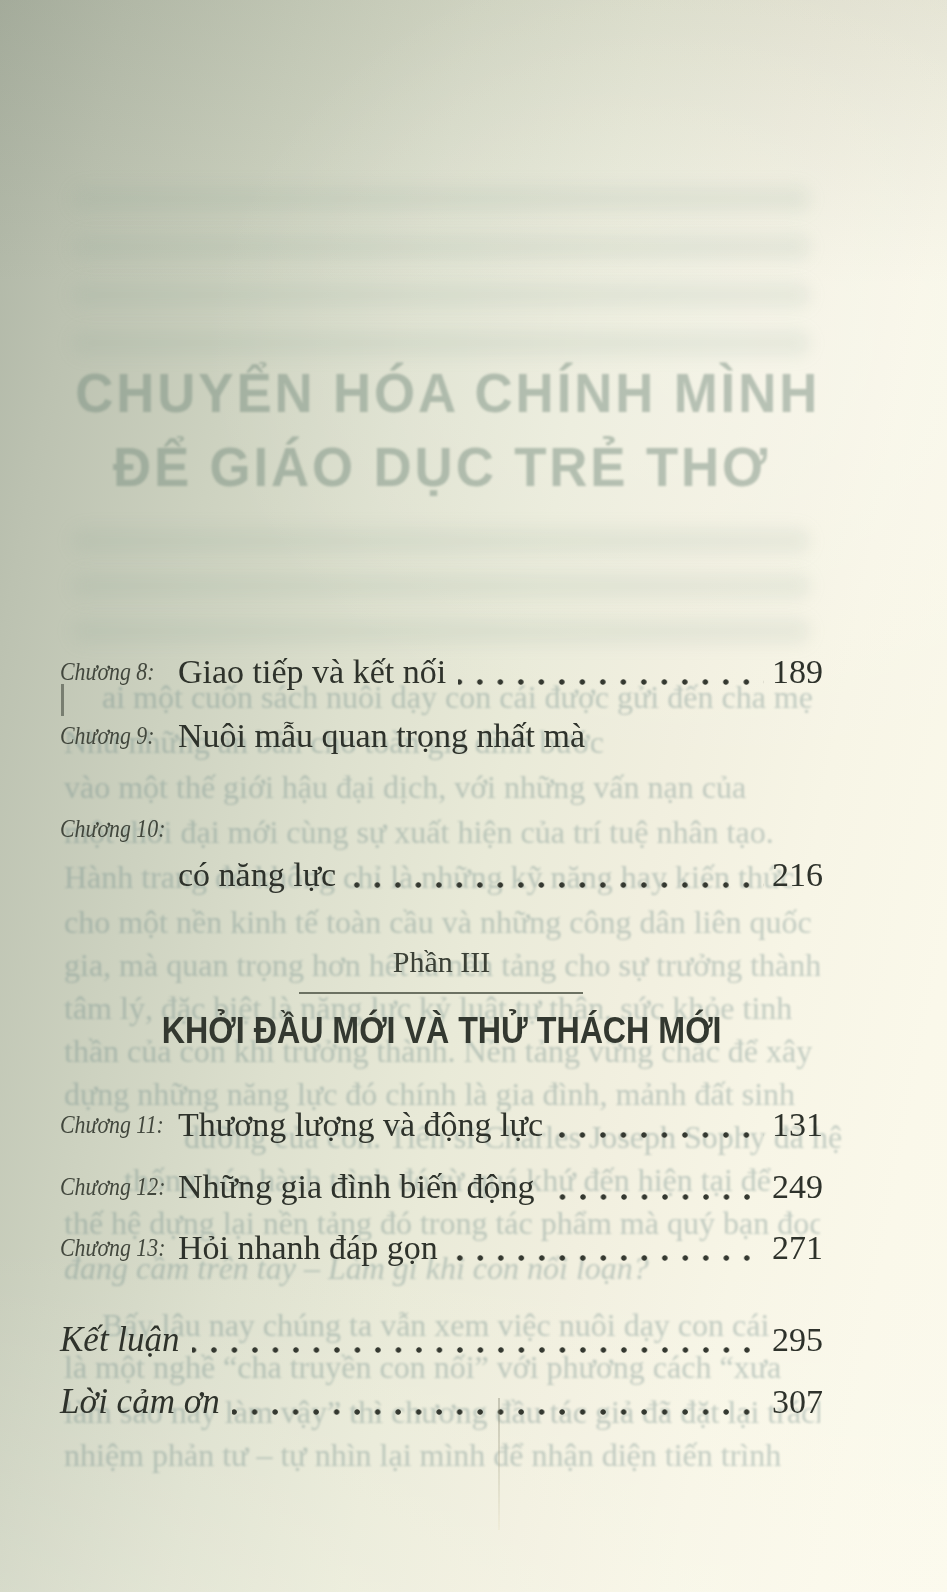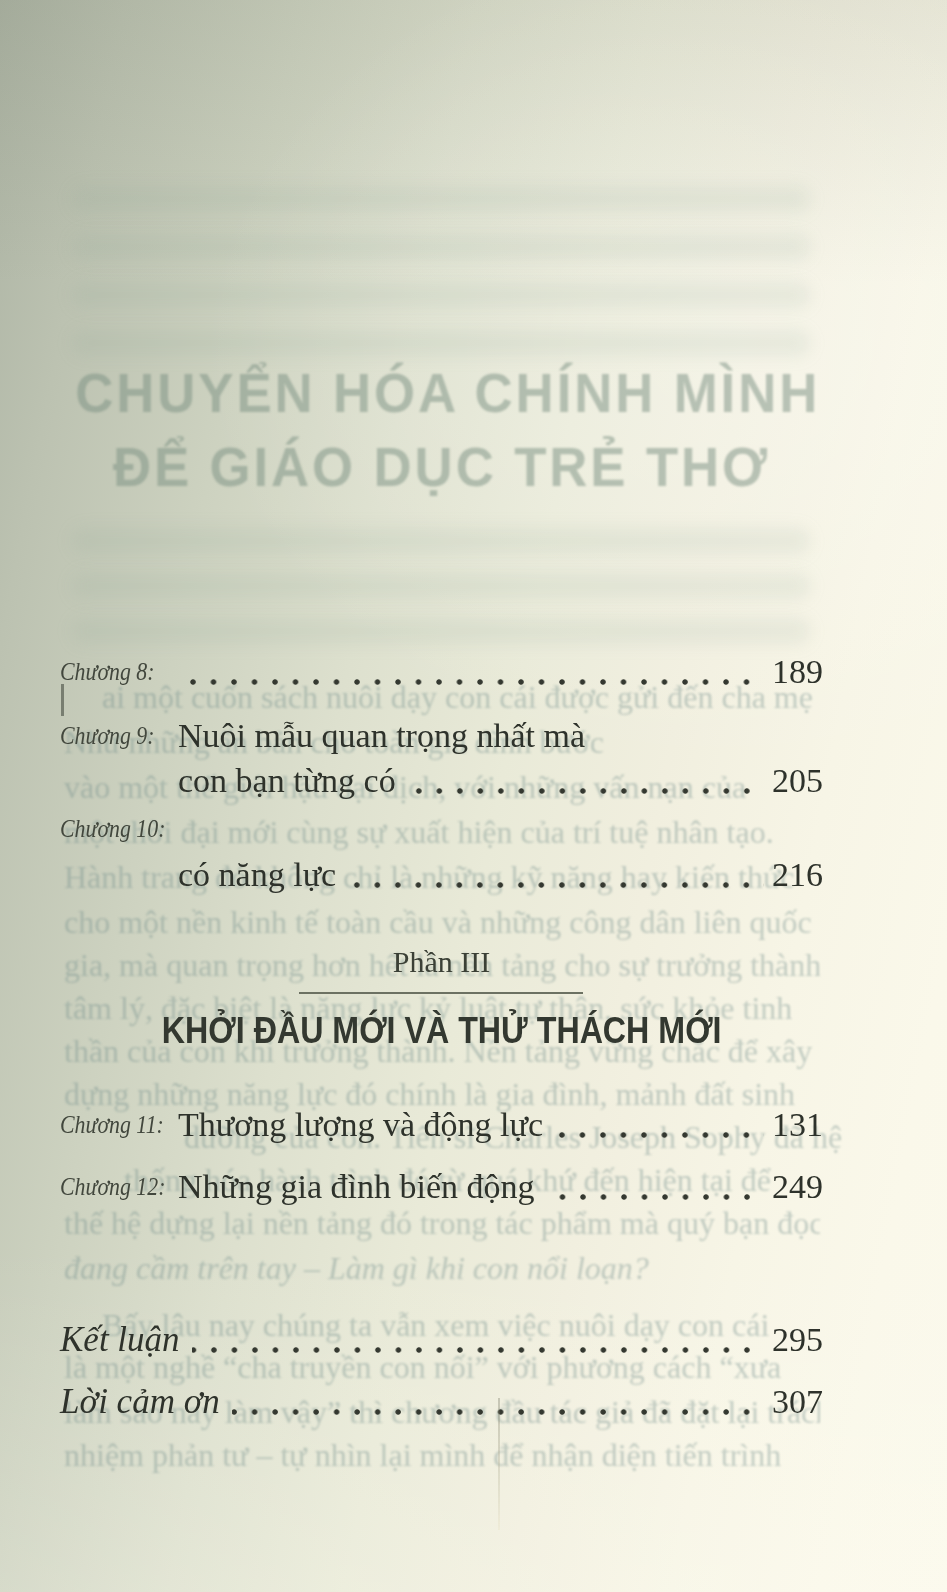--- a/index.html
+++ b/index.html
@@ -125,33 +125,28 @@
   <div class="ghost-line" style="top:1160px;padding-left:60px">thống hóa hành trình đó từ quá khứ đến hiện tại để</div>
   <div class="ghost-line" style="top:1203px">thế hệ dựng lại nền tảng đó trong tác phẩm mà quý bạn đọc</div>
   <div class="ghost-line" style="top:1248px;font-style:italic">đang cầm trên tay – Làm gì khi con nổi loạn?</div>
   <div class="ghost-line" style="top:1305px;padding-left:38px">Bấy lâu nay chúng ta vẫn xem việc nuôi dạy con cái</div>
   <div class="ghost-line" style="top:1347px">là một nghề “cha truyền con nối” với phương cách “xưa</div>
   <div class="ghost-line" style="top:1392px">làm sao nay làm vậy” thì chương đầu tác giả đã đặt lại trách</div>
   <div class="ghost-line" style="top:1435px">nhiệm phản tư – tự nhìn lại mình để nhận diện tiến trình</div>
 
   <div class="toc-line" style="top:648px">
     <div class="toc-label">Chương 8:</div>
+    <div class="toc-text">Giao tiếp và kết nối</div>
     <div class="toc-dots"></div>
     <div class="toc-page">189</div>
   </div>
 
   <div class="toc-line" style="top:712px">
     <div class="toc-label">Chương 9:</div>
     <div class="toc-text">Nuôi mẫu quan trọng nhất mà</div>
-  </div>
-  <div class="toc-line" style="top:757px">
-    <div class="toc-label"></div>
-    <div class="toc-text">con bạn từng có</div>
-    <div class="toc-dots"></div>
-    <div class="toc-page">205</div>
   </div>
 
   <div class="toc-line" style="top:805px">
     <div class="toc-label">Chương 10:</div>
   </div>
   <div class="toc-line" style="top:851px">
     <div class="toc-label"></div>
     <div class="toc-text">có năng lực</div>
     <div class="toc-dots"></div>
     <div class="toc-page">216</div>
@@ -170,20 +165,26 @@
     <div class="toc-page">131</div>
   </div>
 
   <div class="toc-line" style="top:1163px">
     <div class="toc-label">Chương 12:</div>
     <div class="toc-text">Những gia đình biến động</div>
     <div class="toc-dots"></div>
     <div class="toc-page">249</div>
   </div>
 
+  <div class="toc-line" style="top:1224px">
+    <div class="toc-label">Chương 13:</div>
+    <div class="toc-text">Hỏi nhanh đáp gọn</div>
+    <div class="toc-dots"></div>
+    <div class="toc-page">271</div>
+  </div>
 
   <div class="toc-line" style="top:1316px">
     <div class="back-title">Kết luận</div>
     <div class="toc-dots"></div>
     <div class="toc-page">295</div>
   </div>
   <div class="toc-line" style="top:1378px">
     <div class="back-title">Lời cảm ơn</div>
     <div class="toc-dots"></div>
     <div class="toc-page">307</div>

